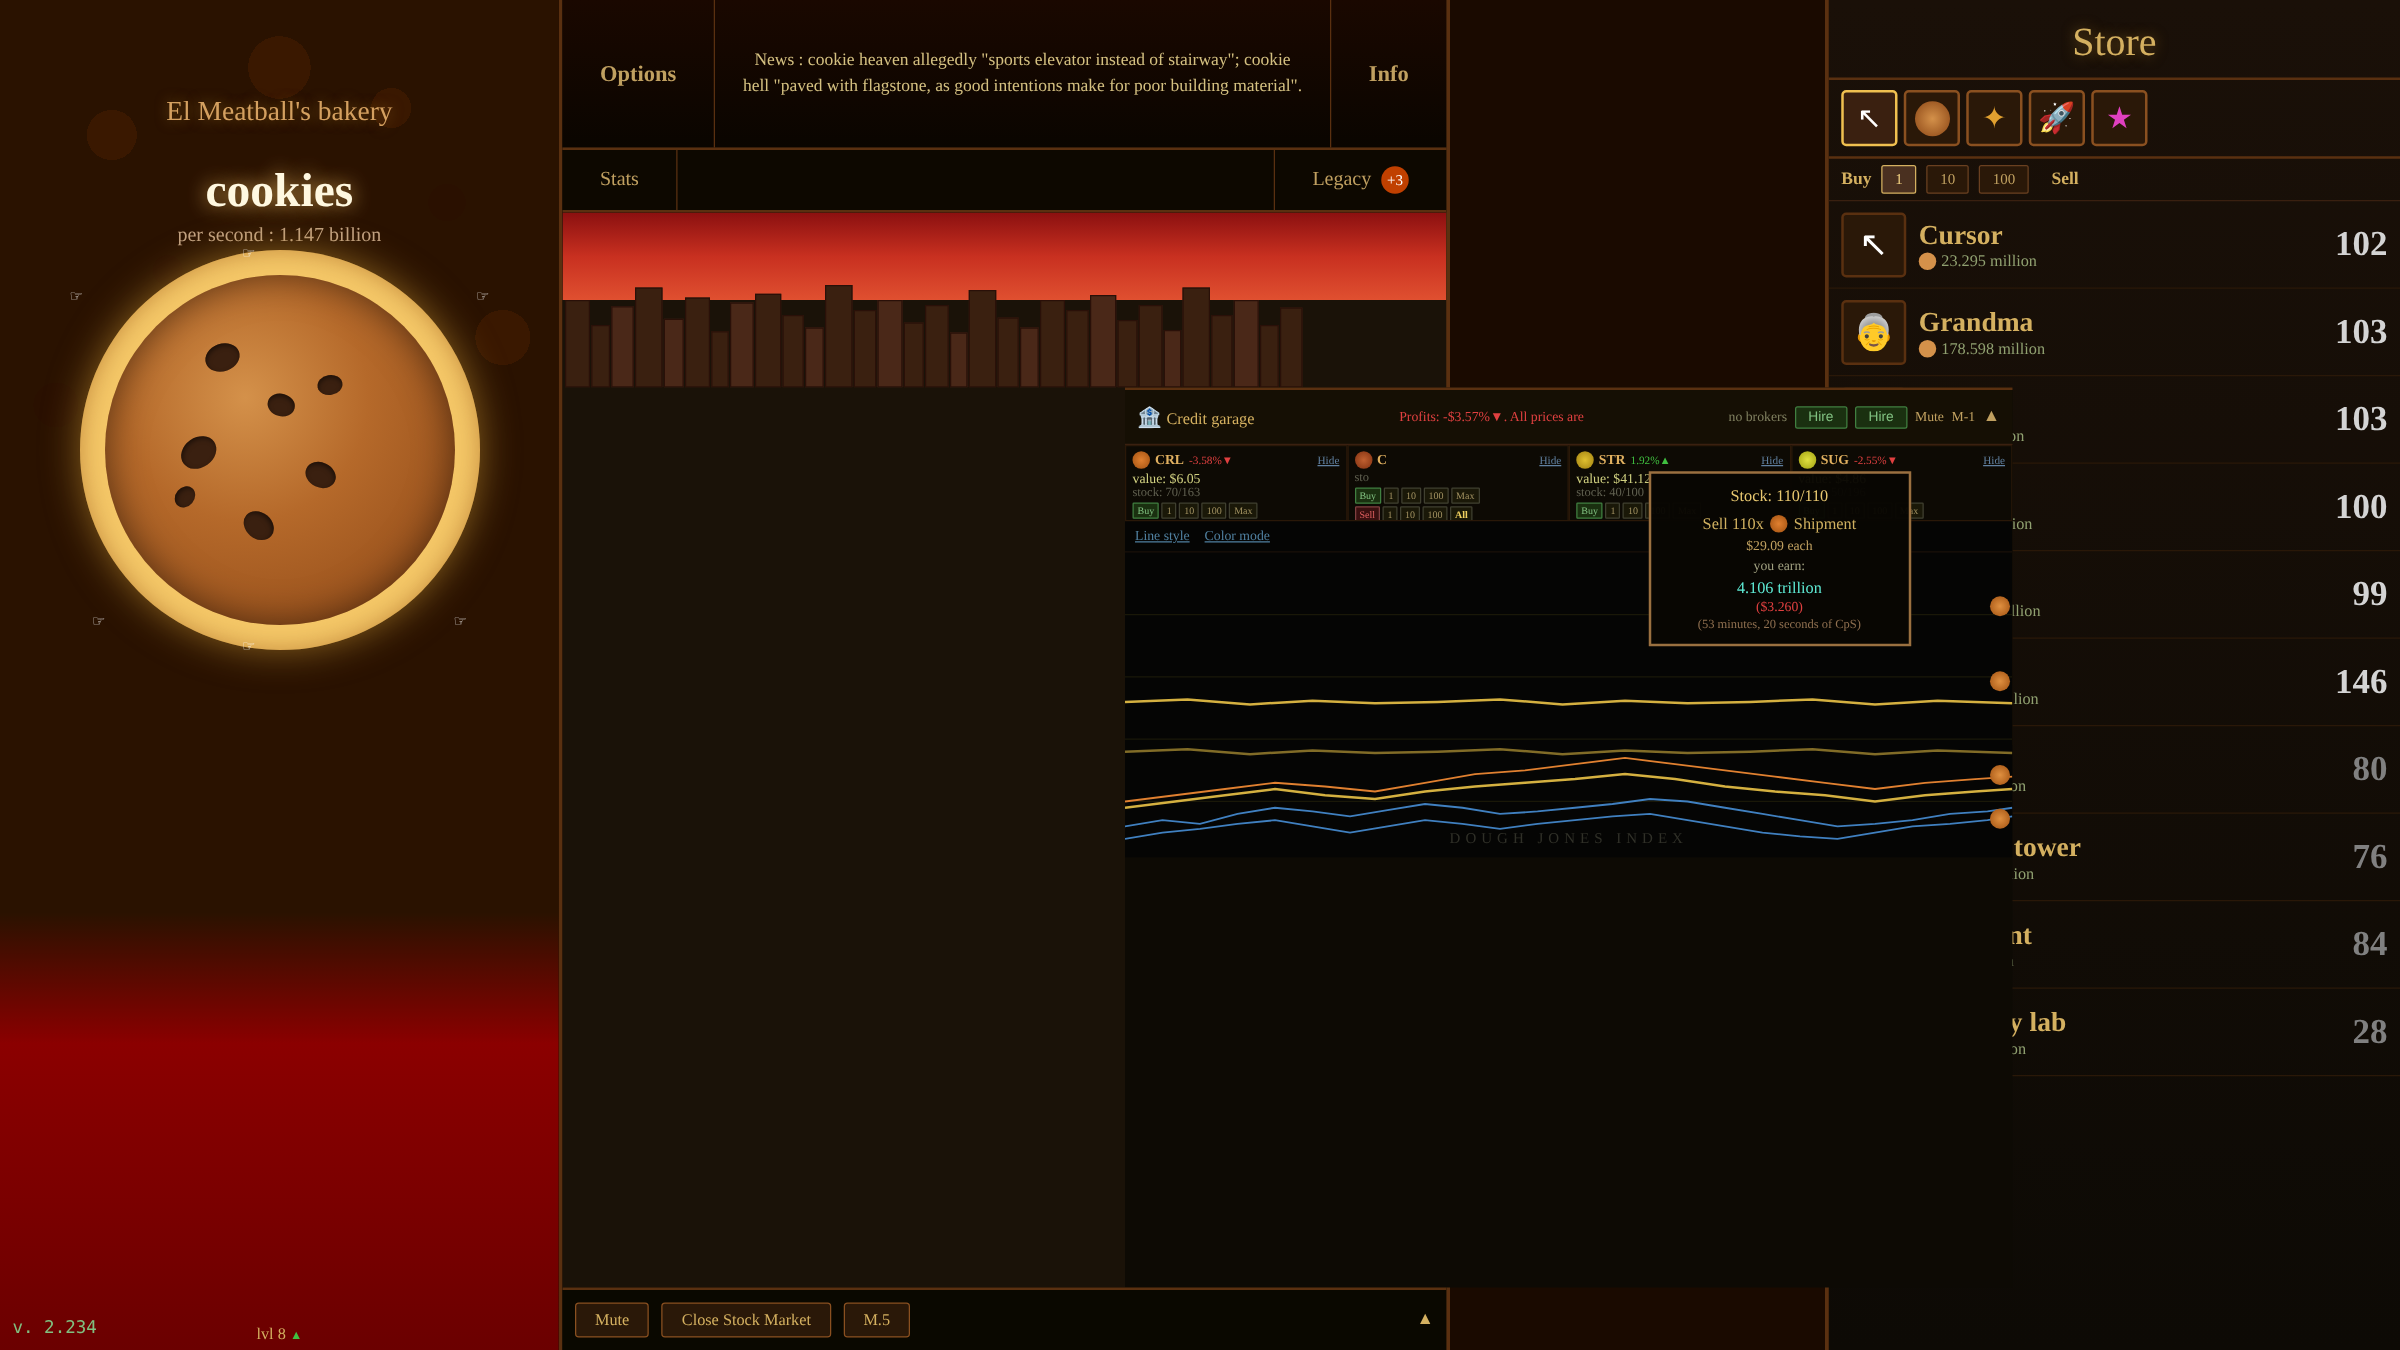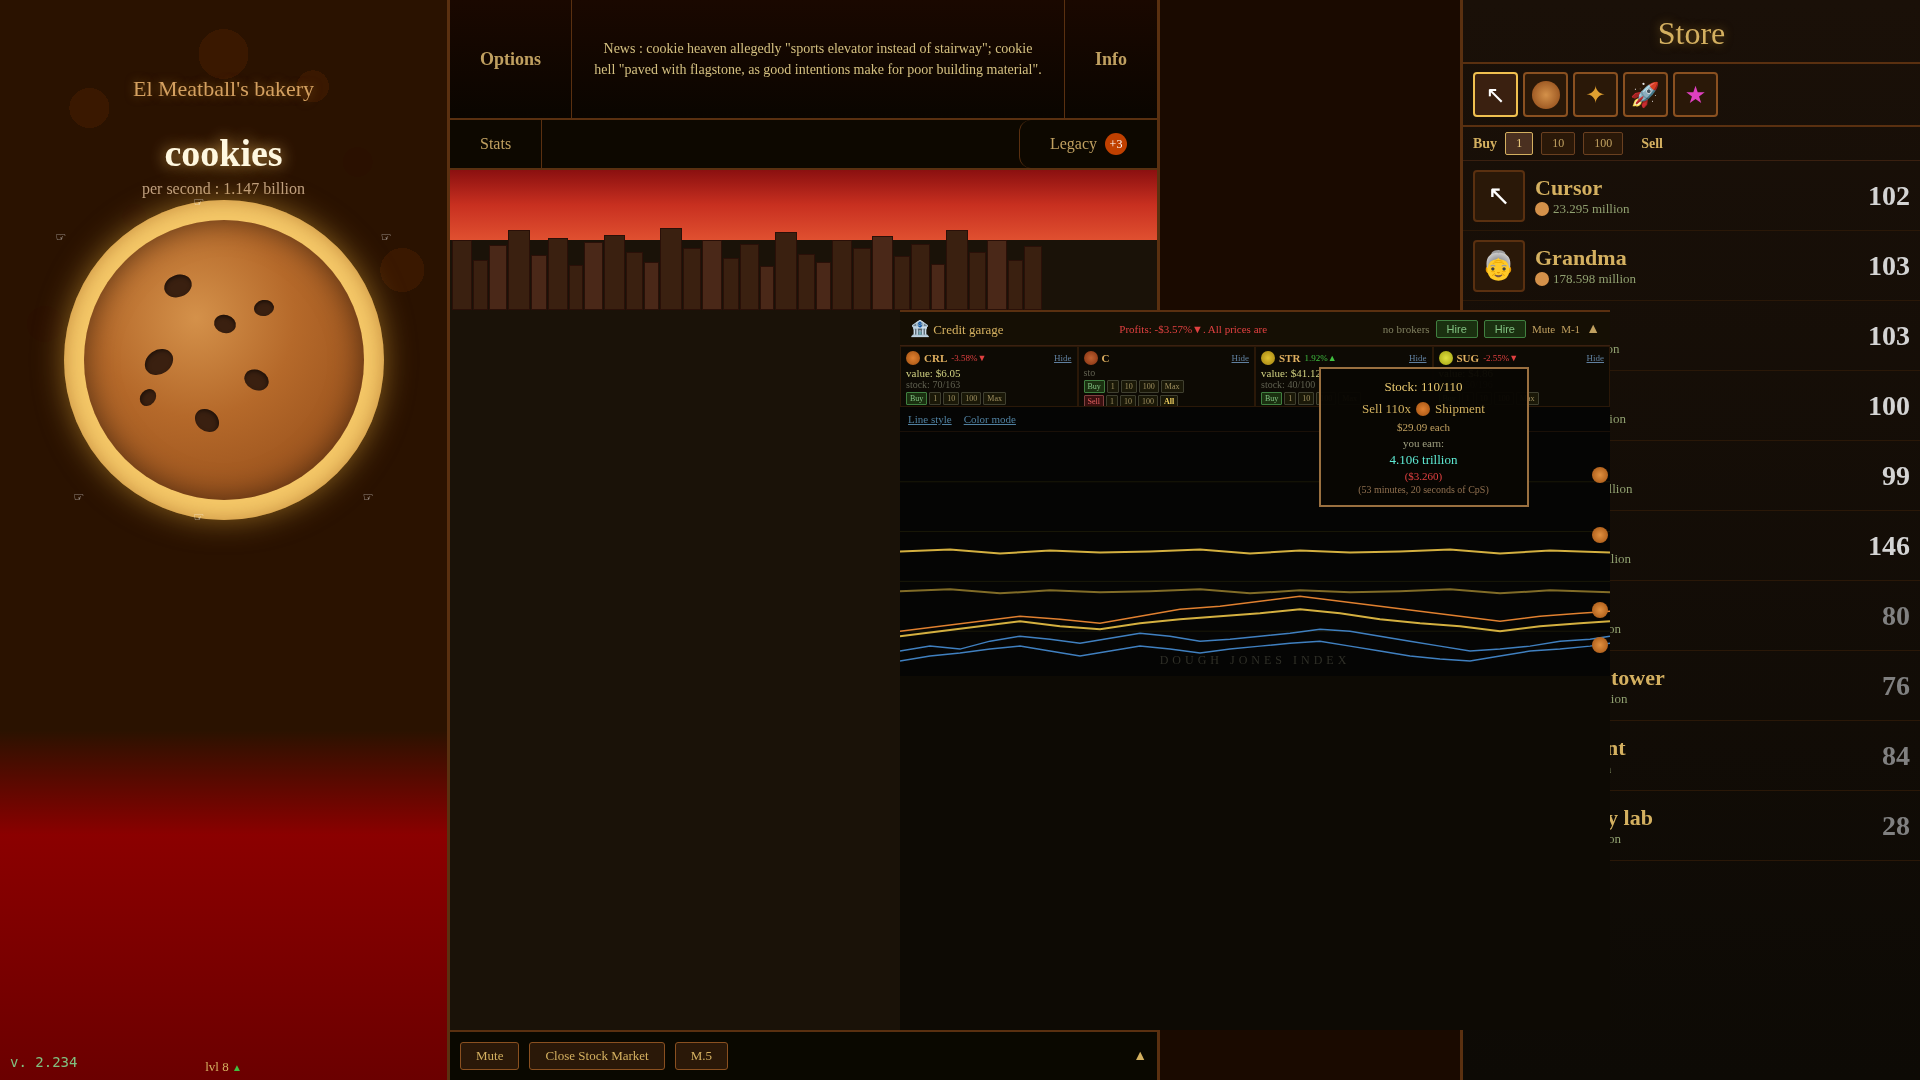--- a/index.html
+++ b/index.html
@@ -169,21 +169,21 @@
     .nav-btn {
       padding: 0 30px;
       height: 100%;
       display: flex;
       align-items: center;
       color: #c0a060;
       font-size: 16px;
       cursor: pointer;
       border-right: 1px solid #5a3010;
     }
-    #legacy-btn { margin-left: auto; border-right: none; border-left: 1px solid #5a3010; border-radius: 12px; }
+    #legacy-btn { margin-left: auto; border-right: none; border-left: 1px solid #5a3010; }
     #legacy-badge {
       background: #c04000;
       color: white;
       border-radius: 50%;
       width: 22px; height: 22px;
       display: inline-flex;
       align-items: center;
       justify-content: center;
       font-size: 12px;
       margin-left: 8px;
@@ -345,21 +345,21 @@
       position: absolute;
       top: 310px;
       left: 450px;
       width: 710px;
       bottom: 50px;
       z-index: 10;
       background: #0d0a04;
       border-top: 2px solid #5a3010;
     }
     #sm-top-bar {
-      height: 34px;
+      height: 44px;
       background: #150f04;
       display: flex;
       align-items: center;
       justify-content: space-between;
       padding: 0 10px;
       border-bottom: 1px solid #3a2010;
     }
     #sm-stocks-area {
       height: 330px;
       overflow: hidden;

